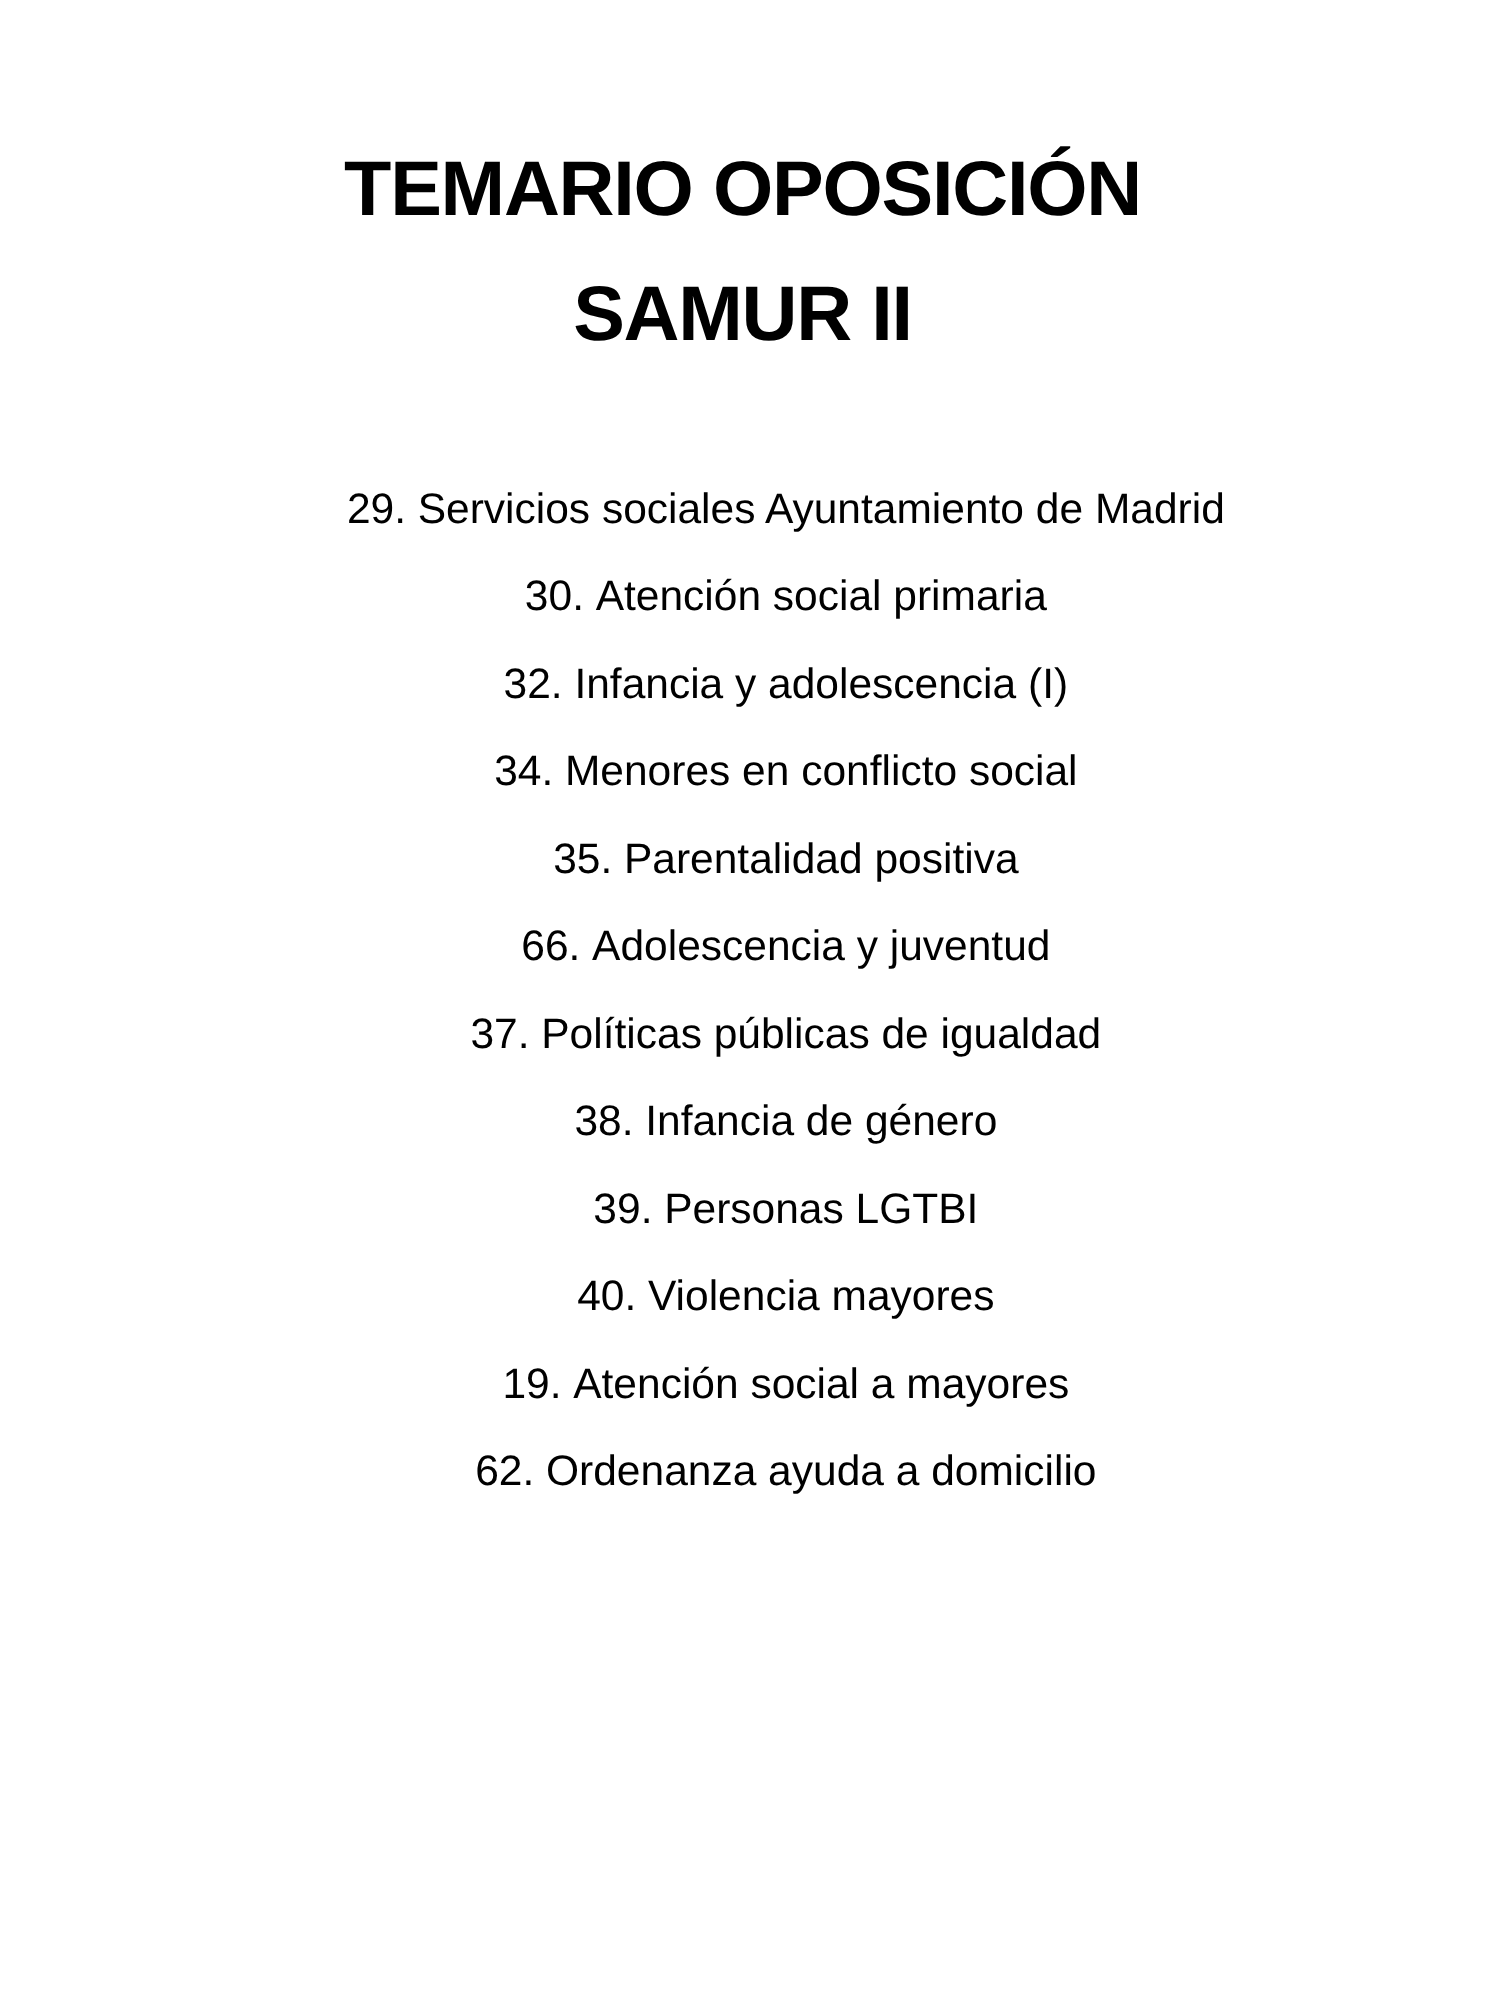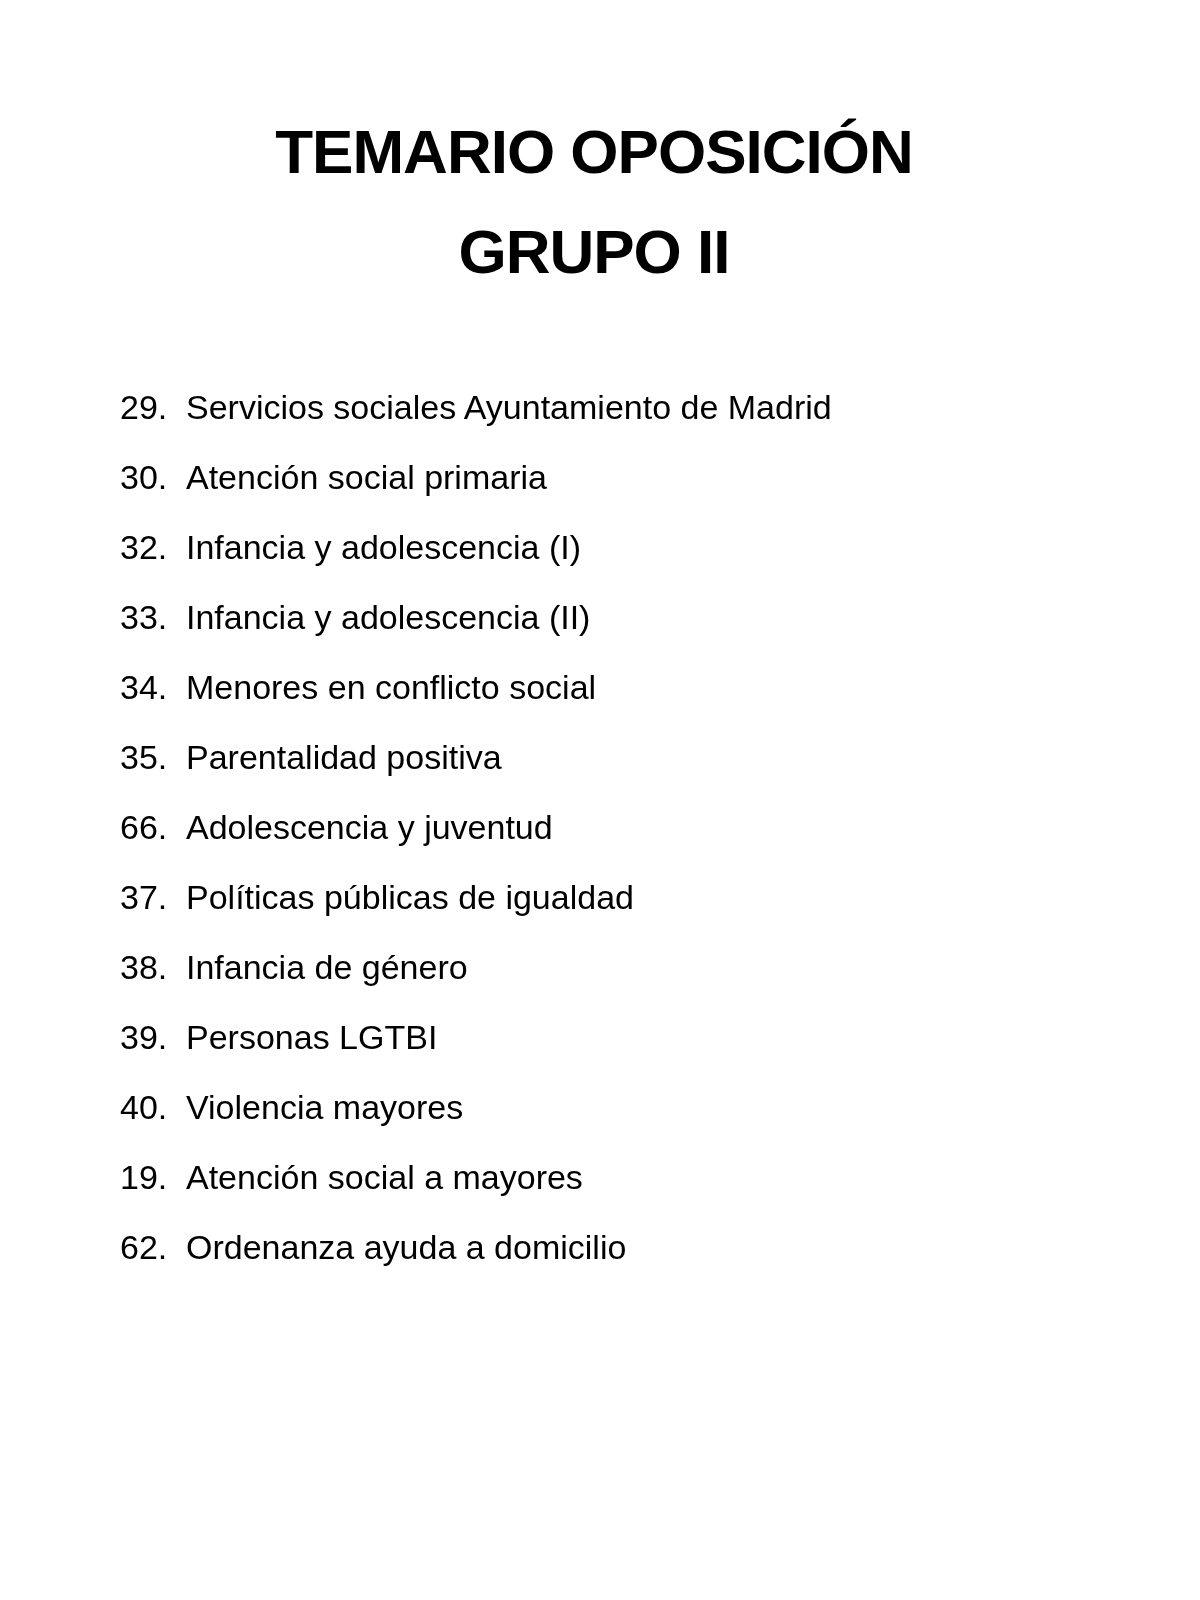--- a/index.html
+++ b/index.html
@@ -29,20 +29,21 @@
     display: block;
     white-space: nowrap;
   }
   .topic-list {
     margin-top: 70px;
     margin-left: 120px;
     margin-right: 60px;
     font-size: 34px;
     font-weight: 400;
     color: #000000;
+    text-align: center;
   }
   .topic-item {
     height: 70px;
     line-height: 70px;
     white-space: nowrap;
   }
   .topic-num {
     display: inline-block;
     width: 66px;
   }
@@ -50,35 +51,32 @@
     display: inline;
   }
 </style>
 </head>
 <body>
 
 <div class="page">
 
   <h1 class="doc-title">
     <span class="title-line">TEMARIO OPOSICIÓN</span>
-    <span class="title-line">GRUPO II</span>
+    <span class="title-line">SAMUR II</span>
   </h1>
 
   <div class="topic-list">
     <div class="topic-item">
       <span class="topic-num">29.</span><span class="topic-label">Servicios sociales Ayuntamiento de Madrid</span>
     </div>
     <div class="topic-item">
       <span class="topic-num">30.</span><span class="topic-label">Atención social primaria</span>
     </div>
     <div class="topic-item">
       <span class="topic-num">32.</span><span class="topic-label">Infancia y adolescencia (I)</span>
-    </div>
-    <div class="topic-item">
-      <span class="topic-num">33.</span><span class="topic-label">Infancia y adolescencia (II)</span>
     </div>
     <div class="topic-item">
       <span class="topic-num">34.</span><span class="topic-label">Menores en conflicto social</span>
     </div>
     <div class="topic-item">
       <span class="topic-num">35.</span><span class="topic-label">Parentalidad positiva</span>
     </div>
     <div class="topic-item">
       <span class="topic-num">66.</span><span class="topic-label">Adolescencia y juventud</span>
     </div>

